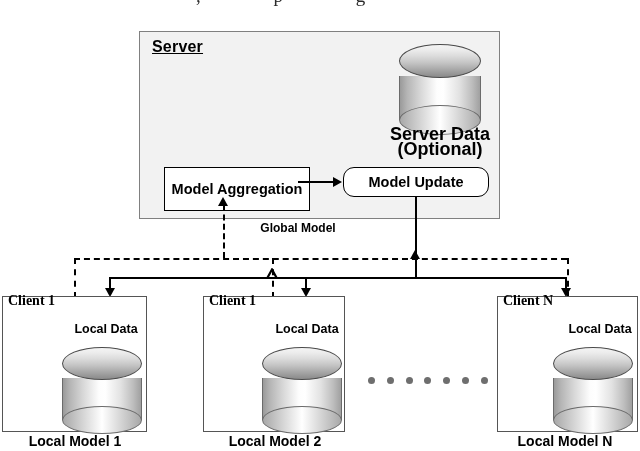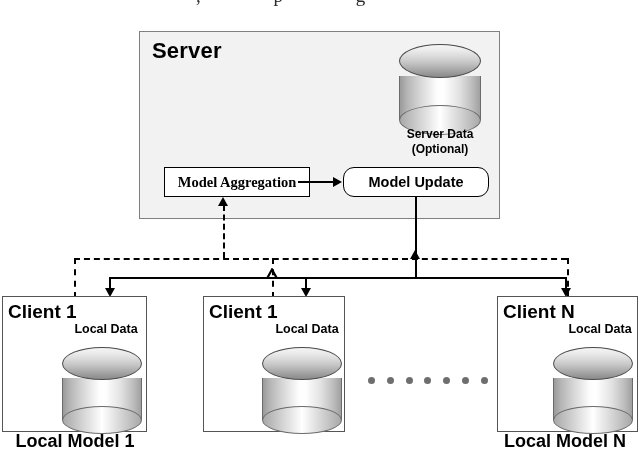--- a/index.html
+++ b/index.html
@@ -10,45 +10,45 @@
 
   
   .crop-remnant{position:absolute;left:0;top:0;width:640px;height:13px;
       overflow:hidden;font-family:"Liberation Serif", serif;font-size:19px;
       color:#2b2b2b;white-space:nowrap;}
   .crop-remnant span{position:absolute;top:-15px;left:196px;letter-spacing:34px;}
 
   
   .server-box{position:absolute;left:139px;top:31px;width:361px;height:188px;
       background:#f2f2f2;border:1.5px solid #808080;box-sizing:border-box;}
-  .server-title{position:absolute;left:152px;top:38px;font-size:22px;
-      font-weight:bold;letter-spacing:.2px;}
+  .server-title{position:absolute;left:152px;top:38px;font-size:16px;
+      font-weight:bold;letter-spacing:.2px;text-decoration:underline;}
 
   .proc-box{position:absolute;background:#ffffff;border:1.5px solid #000;
       box-sizing:border-box;display:flex;align-items:center;justify-content:center;
       font-size:14.5px;font-weight:bold;}
-  .agg-box{left:164px;top:167px;width:146px;height:30px;font-family:Liberation Serif, serif;}
+  .agg-box{left:164px;top:167px;width:146px;height:44px;}
   .upd-box{left:343px;top:167px;width:146px;height:30px;border-radius:11px;}
 
   .client-box{position:absolute;top:296px;height:136px;background:#ffffff;
       border:1.5px solid #555;box-sizing:border-box;}
   .c1{left:2px;width:145px;}
   .c2{left:203px;width:142px;}
   .cn{left:497px;width:141px;}
-  .client-title{position:absolute;top:301px;font-size:19px;font-weight:bold;}
+  .client-title{position:absolute;top:293px;font-size:14px;font-weight:bold;font-family:Liberation Serif, serif;}
   .c1t{left:8px;} .c2t{left:209px;} .cnt{left:503px;}
 
   
-  .cap{position:absolute;font-size:12px;font-weight:bold;text-align:center;
+  .cap{position:absolute;font-size:18px;font-weight:bold;text-align:center;
        line-height:15px;}
   .srv-data-cap{left:380px;top:127px;width:120px;}
   .global-cap{left:238px;top:221px;width:120px;font-size:12px;}
   .local-data-cap{top:322px;width:110px;font-size:12.5px;}
   .ld1{left:51px;} .ld2{left:252px;} .ldn{left:545px;}
-  .local-model-cap{top:434px;width:150px;font-size:18px;}
+  .local-model-cap{top:434px;width:150px;font-size:14px;}
   .lm1{left:0px;} .lm2{left:200px;} .lmn{left:490px;}
 
   
   .cyl{position:absolute;}
   .cyl .body{position:absolute;left:0;bottom:0;width:100%;
       background:linear-gradient(to right,#9a9a9a 0%,#b5b5b5 9%,#d8d8d8 26%,
                  #fdfdfd 46%,#ffffff 54%,#e2e2e2 74%,#bdbdbd 90%,#a0a0a0 100%);
       border-left:1.2px solid #6b6b6b;border-right:1.2px solid #6b6b6b;
       box-sizing:border-box;}
   .cyl .bottom{position:absolute;left:0;width:100%;border-radius:50%;
@@ -100,20 +100,21 @@
     <div>Server Data</div>
     <div>(Optional)</div>
   </div>
 
   <div class="proc-box agg-box">Model Aggregation</div>
   <div class="proc-box upd-box">Model Update</div>
 
   <div class="ln hline" style="left:298px;top:181px;width:36px;"></div>
   <div class="arrow-r" style="left:333px;top:176.5px;"></div>
 
+  <div class="cap global-cap">Global Model</div>
 
   <div class="dashv" style="left:223px;top:205px;height:53px;"></div>
   <div class="arrow-u" style="left:218px;top:197px;"></div>
 
   <div class="dashh" style="left:74px;top:258px;width:493px;"></div>
 
   <div class="dashv" style="left:74px;top:258px;height:40px;"></div>
   <div class="dashv" style="left:272px;top:258px;height:40px;"></div>
   <div class="dashv" style="left:567px;top:258px;height:40px;"></div>
 
@@ -148,20 +149,21 @@
   <div class="cap local-model-cap lm1">Local Model 1</div>
 
   <div class="client-box c2"></div>
   <div class="client-title c2t">Client 1</div>
   <div class="cap local-data-cap ld2">Local Data</div>
   <div class="cyl" style="left:262px;top:347px;width:80px;height:73px;">
     <div class="body" style="height:42px;"></div>
     <div class="bottom" style="bottom:-14px;height:28px;"></div>
     <div class="top" style="height:33px;"></div>
   </div>
+  <div class="cap local-model-cap lm2">Local Model 2</div>
 
   <div class="client-box cn"></div>
   <div class="client-title cnt">Client N</div>
   <div class="cap local-data-cap ldn">Local Data</div>
   <div class="cyl" style="left:553px;top:347px;width:80px;height:73px;">
     <div class="body" style="height:42px;"></div>
     <div class="bottom" style="bottom:-14px;height:28px;"></div>
     <div class="top" style="height:33px;"></div>
   </div>
   <div class="cap local-model-cap lmn">Local Model N</div>

